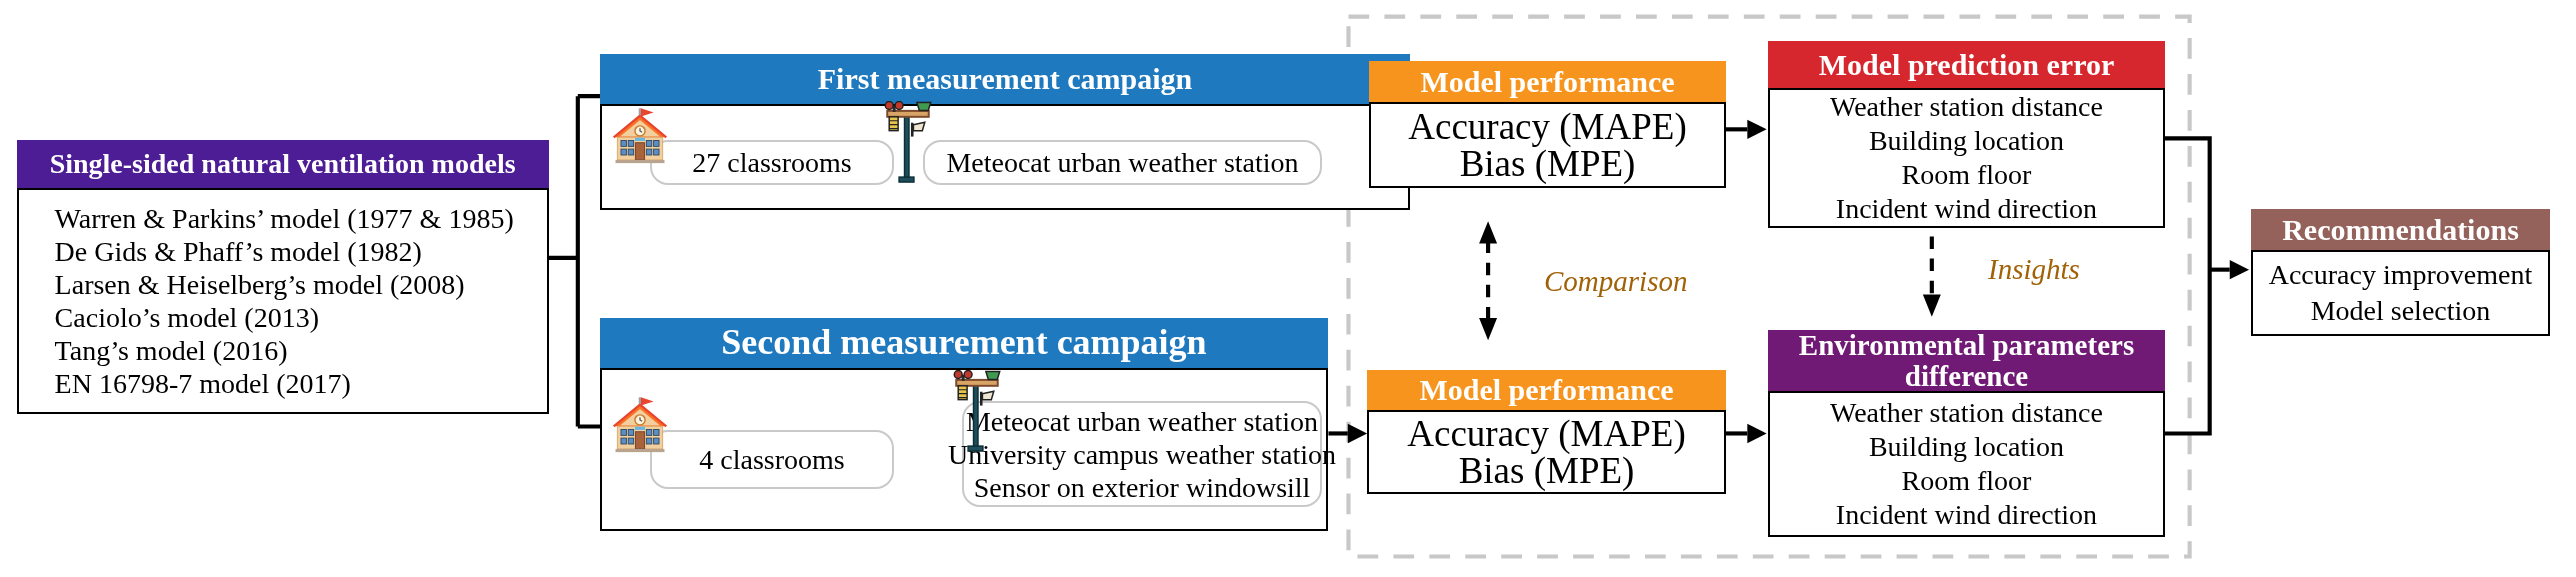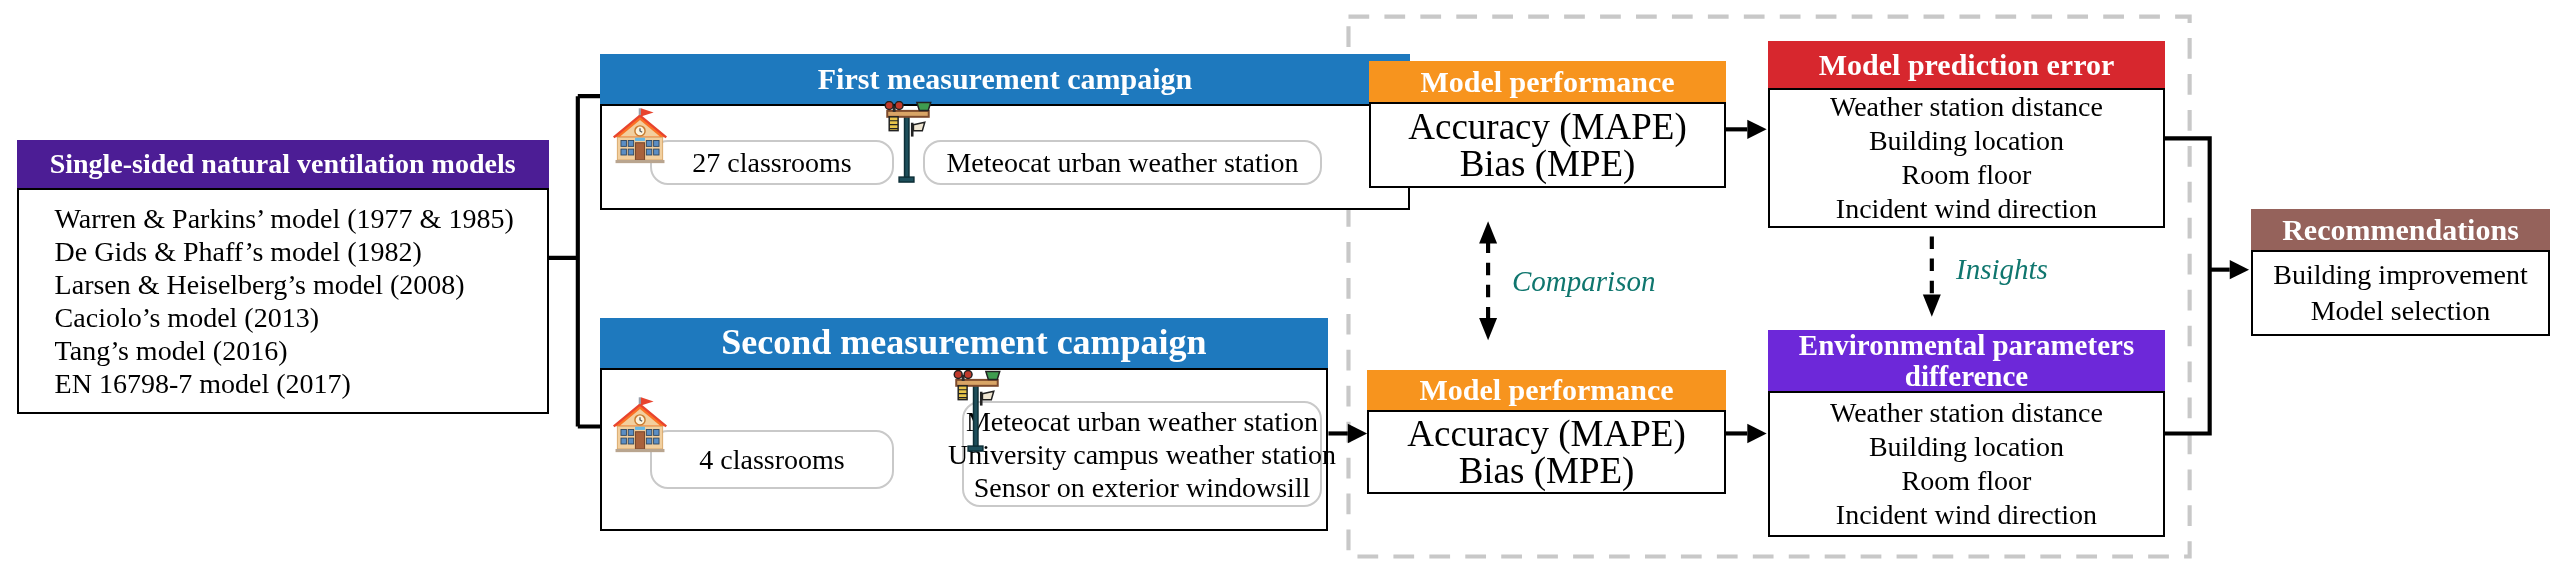--- a/index.html
+++ b/index.html
@@ -30,21 +30,21 @@
   .factor-line{font-size:28px;line-height:34px;white-space:nowrap;text-align:right;}
   .rec-line{font-size:28px;line-height:36px;white-space:nowrap;}
   .pill{
     position:absolute;z-index:2;box-sizing:border-box;
     border:2.8px solid #C9C9C9;border-radius:18px;background:#ffffff;
     display:flex;flex-direction:column;align-items:center;justify-content:center;
     font-size:28px;color:#000;text-align:center;line-height:33px;white-space:nowrap;
   }
   .icon{position:absolute;z-index:3;}
   .annotation{
-    position:absolute;z-index:2;font-style:italic;font-size:29px;color:#0f766e;white-space:nowrap;
+    position:absolute;z-index:2;font-style:italic;font-size:29px;color:#a16207;white-space:nowrap;margin-left:32px;
   }
 </style>
 </head>
 <body>
 
 <div class="canvas">
 
   <svg class="connectors" viewBox="0 0 3727 836" xmlns="http://www.w3.org/2000/svg">
 
     <rect x="1951" y="24" width="1217" height="781" fill="none" stroke="#C8C8C8" stroke-width="6" stroke-dasharray="30 22"></rect>
@@ -202,36 +202,36 @@
     <div class="hbox-header" style="height: 48px; font-size: 30px; background: rgb(215, 39, 46);">Model prediction error</div>
     <div class="hbox-body">
       <div class="factor-line">Weather station distance</div>
       <div class="factor-line">Building location</div>
       <div class="factor-line">Room floor</div>
       <div class="factor-line">Incident wind direction</div>
     </div>
   </div>
 
   <div class="hbox" style="left:1768px;top:330px;width:397px;height:207px;">
-    <div class="hbox-header" style="height: 61px; font-size: 29px; flex-direction: column; background: #6d28d9;">
+    <div class="hbox-header" style="height: 61px; font-size: 29px; flex-direction: column; background: #701a75;">
       <span>Environmental parameters</span>
       <span>difference</span>
     </div>
     <div class="hbox-body">
       <div class="factor-line">Weather station distance</div>
       <div class="factor-line">Building location</div>
       <div class="factor-line">Room floor</div>
       <div class="factor-line">Incident wind direction</div>
     </div>
   </div>
 
   <div class="hbox" style="left:2251px;top:209px;width:299px;height:127px;">
     <div class="hbox-header" style="height: 41px; font-size: 30px; background: rgb(149, 98, 91);">Recommendations</div>
     <div class="hbox-body">
-      <div class="rec-line">Building improvement</div>
+      <div class="rec-line">Accuracy improvement</div>
       <div class="rec-line">Model selection</div>
     </div>
   </div>
 
   <div class="annotation" style="left:1512px;top:265px;">Comparison</div>
   <div class="annotation" style="left:1956px;top:253px;">Insights</div>
 
 </div>
 
 

